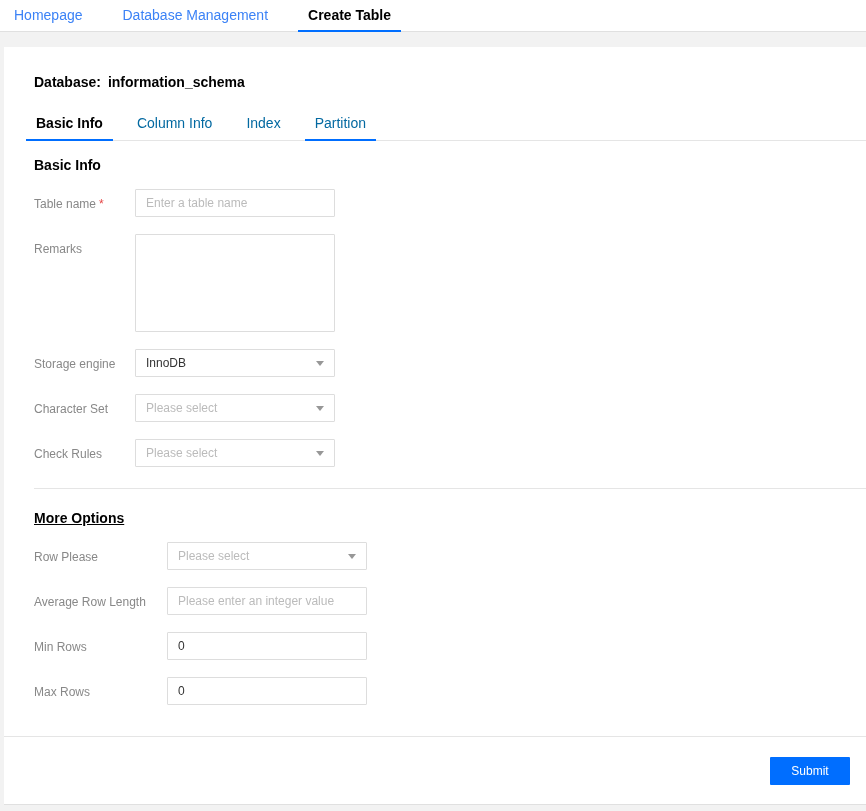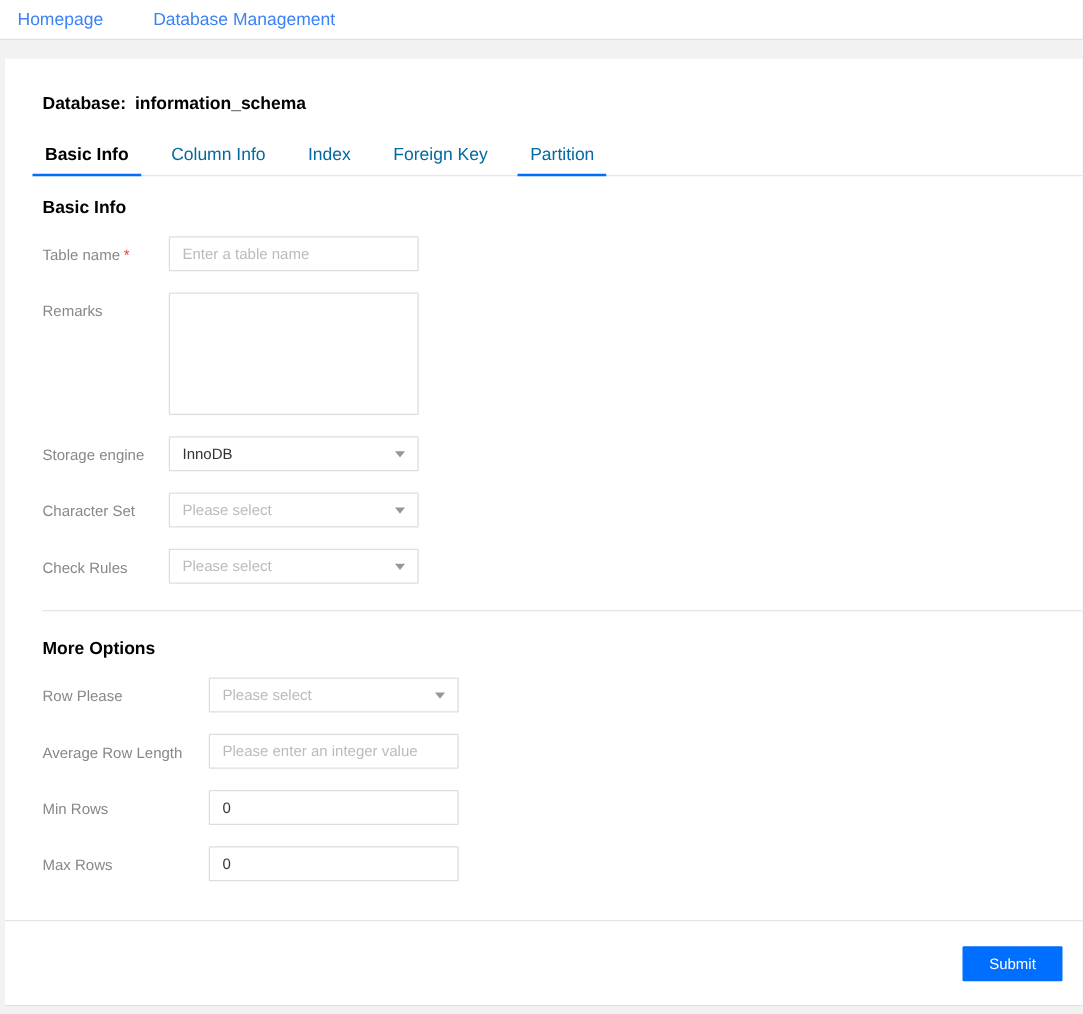--- a/index.html
+++ b/index.html
@@ -79,21 +79,21 @@
   }
   .inner-tab.underlined { border-bottom-color: #006eff; }
 
   
   .section-heading {
     font-size: 14px;
     font-weight: bold;
     color: #000000;
     margin: 16px 0 16px 30px;
   }
-  .section-heading.after-divider { margin-top: 21px; }
+  .section-heading.after-divider { margin-top: 21px; text-decoration: underline; }
 
   .form-row {
     display: flex;
     align-items: flex-start;
     margin: 0 0 17px 30px;
   }
   .form-label {
     width: 101px;
     flex-shrink: 0;
     font-size: 12px;
@@ -169,33 +169,33 @@
     cursor: pointer;
     border-radius: 1px;
   }
 </style>
 </head>
 <body>
 
 <div class="topbar">
   <div class="top-tab">Homepage</div>
   <div class="top-tab">Database Management</div>
+  <div class="top-tab active">Create Table</div>
 </div>
 
 <div class="panel">
 
   <div class="db-heading">
     <span>Database:</span><span class="db-name">information_schema</span>
   </div>
 
   <div class="inner-tabs">
     <div class="inner-tab active">Basic Info</div>
     <div class="inner-tab">Column Info</div>
     <div class="inner-tab">Index</div>
-    <div class="inner-tab">Foreign Key</div>
     <div class="inner-tab underlined">Partition</div>
   </div>
 
   <div class="section-heading">Basic Info</div>
 
   <div class="sec1">
     <div class="form-row">
       <div class="form-label">
         <span>Table name</span><span class="req">*</span>
       </div>

